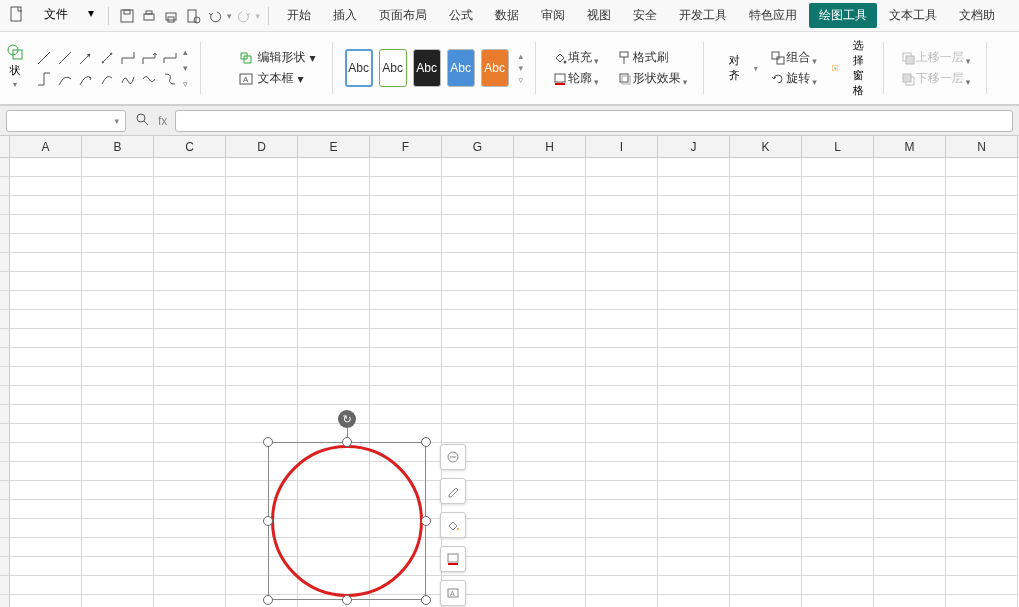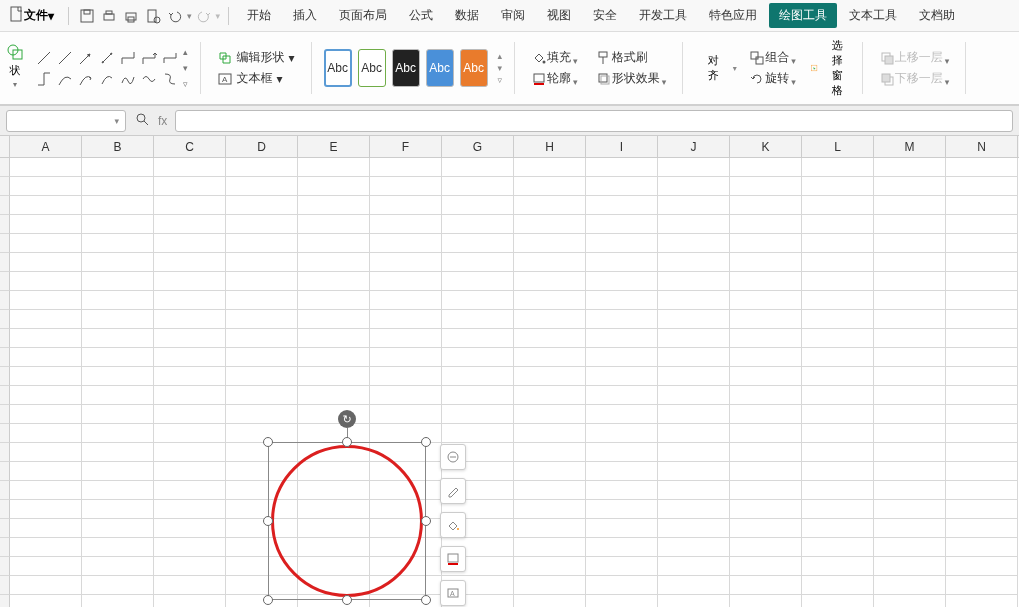--- a/index.html
+++ b/index.html
@@ -1,38 +1,38 @@
 <!DOCTYPE html>
 <html><head>
 <meta charset="utf-8">
 <style>
   * { box-sizing: border-box; margin: 0; padding: 0; }
   body { font-family: "Microsoft YaHei", Arial, sans-serif; font-size: 12px; background: #fff; width: 1019px; height: 607px; overflow: hidden; position: relative; }
   
   
   .menubar { height: 32px; background: #f8f8f8; border-bottom: 1px solid #ddd; display: flex; align-items: center; padding: 0 4px; gap: 2px; }
-  .file-btn { display: flex; align-items: center; padding: 4px 6px; gap: 0; cursor: pointer; font-weight: bold; }
+  .file-btn { display: flex; align-items: flex-start; padding: 4px 6px; gap: 20px; cursor: pointer; }
   .qa-icon { width: 20px; height: 20px; display: flex; align-items: center; justify-content: center; color: #555; cursor: pointer; }
   .menu-item { padding: 2px 10px; cursor: pointer; color: #333; white-space: nowrap; }
   .menu-item.active { background: #0f766e; color: #fff; border-radius: 2px; padding: 4px 10px; }
   .vsep { width: 1px; height: 18px; background: #ccc; margin: 0 6px; }
   
   
   .ribbon { height: 74px; background: #fdfdfd; border-bottom: 2px solid #d0d0d0; display: flex; align-items: stretch; padding: 4px 6px; gap: 10px; }
   .rgroup { display: flex; flex-direction: column; justify-content: center; gap: 4px; padding: 0 4px; }
   .rvsep { width: 1px; background: #ddd; margin: 6px 2px; }
   
   .shape-big { width: 18px; height: 60px; display:flex; flex-direction:column; align-items:center; justify-content:center; gap:2px; }
   
   .shape-gallery { display: grid; grid-template-columns: repeat(7, 18px); grid-template-rows: repeat(2,18px); gap: 3px; border:1px solid transparent; align-content:center; }
   .sg-cell { width:18px; height:18px; display:flex; align-items:center; justify-content:center; color:#555; cursor:pointer; }
   .sg-side { display:flex; flex-direction:column; justify-content:space-between; height:42px; margin-left:3px; }
   .sg-side span { font-size:9px; color:#777; cursor:pointer; }
   
-  .edit-shape, .textbox-row { display:flex; align-items:center; gap:4px; cursor:pointer; color:#333; white-space:nowrap; }
+  .edit-shape, .textbox-row { display:flex; align-items:center; gap:4px; cursor:pointer; color:#333; white-space:nowrap;margin-left:21px; }
   .edit-shape svg, .textbox-row svg { width:16px; height:16px; }
   
   .style-gallery { display:flex; align-items:center; gap:6px; }
   .style-box { width:28px; height:38px; border:1px solid #bbb; border-radius:3px; display:flex; align-items:center; justify-content:center; font-size:12px; cursor:pointer; }
   .style-box.selected { border:2px solid #f7b500; }
   .style-side { display:flex; flex-direction:column; gap:2px; margin-left:4px; }
   .style-side span { font-size:9px; color:#888; cursor:pointer; }
   
   .cmd-row { display:flex; align-items:flex-end; gap:0; cursor:pointer; color:#333; white-space:nowrap; }
   .cmd-row .caret { font-size:9px; color:#777; margin-left:2px; }

